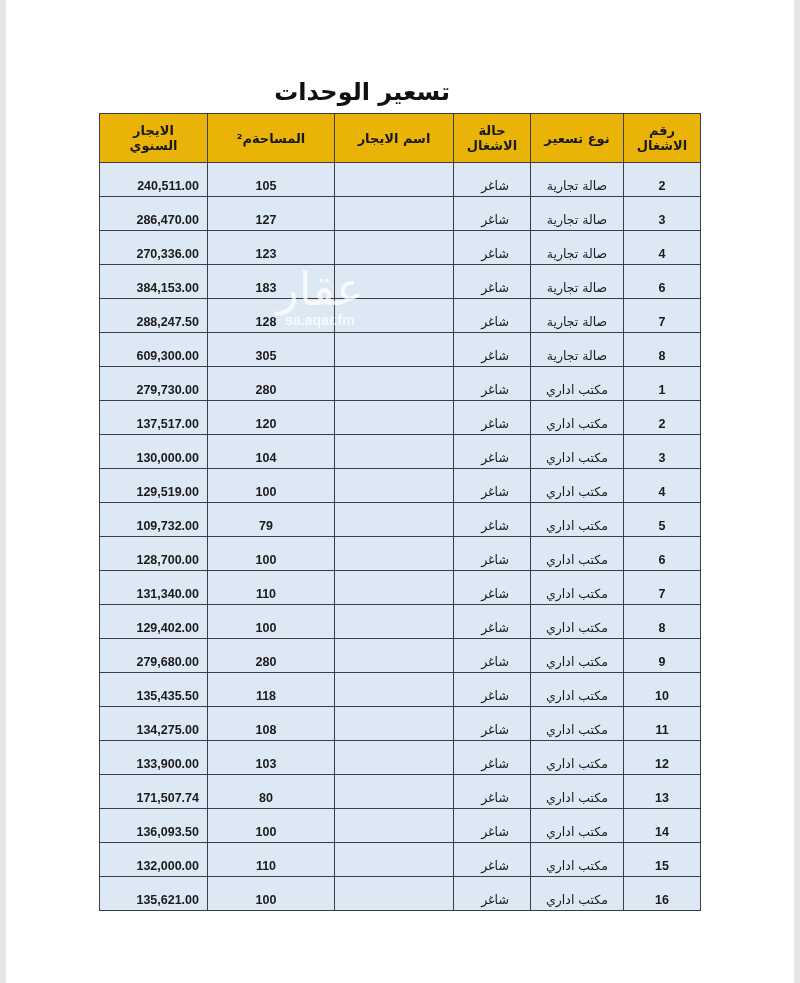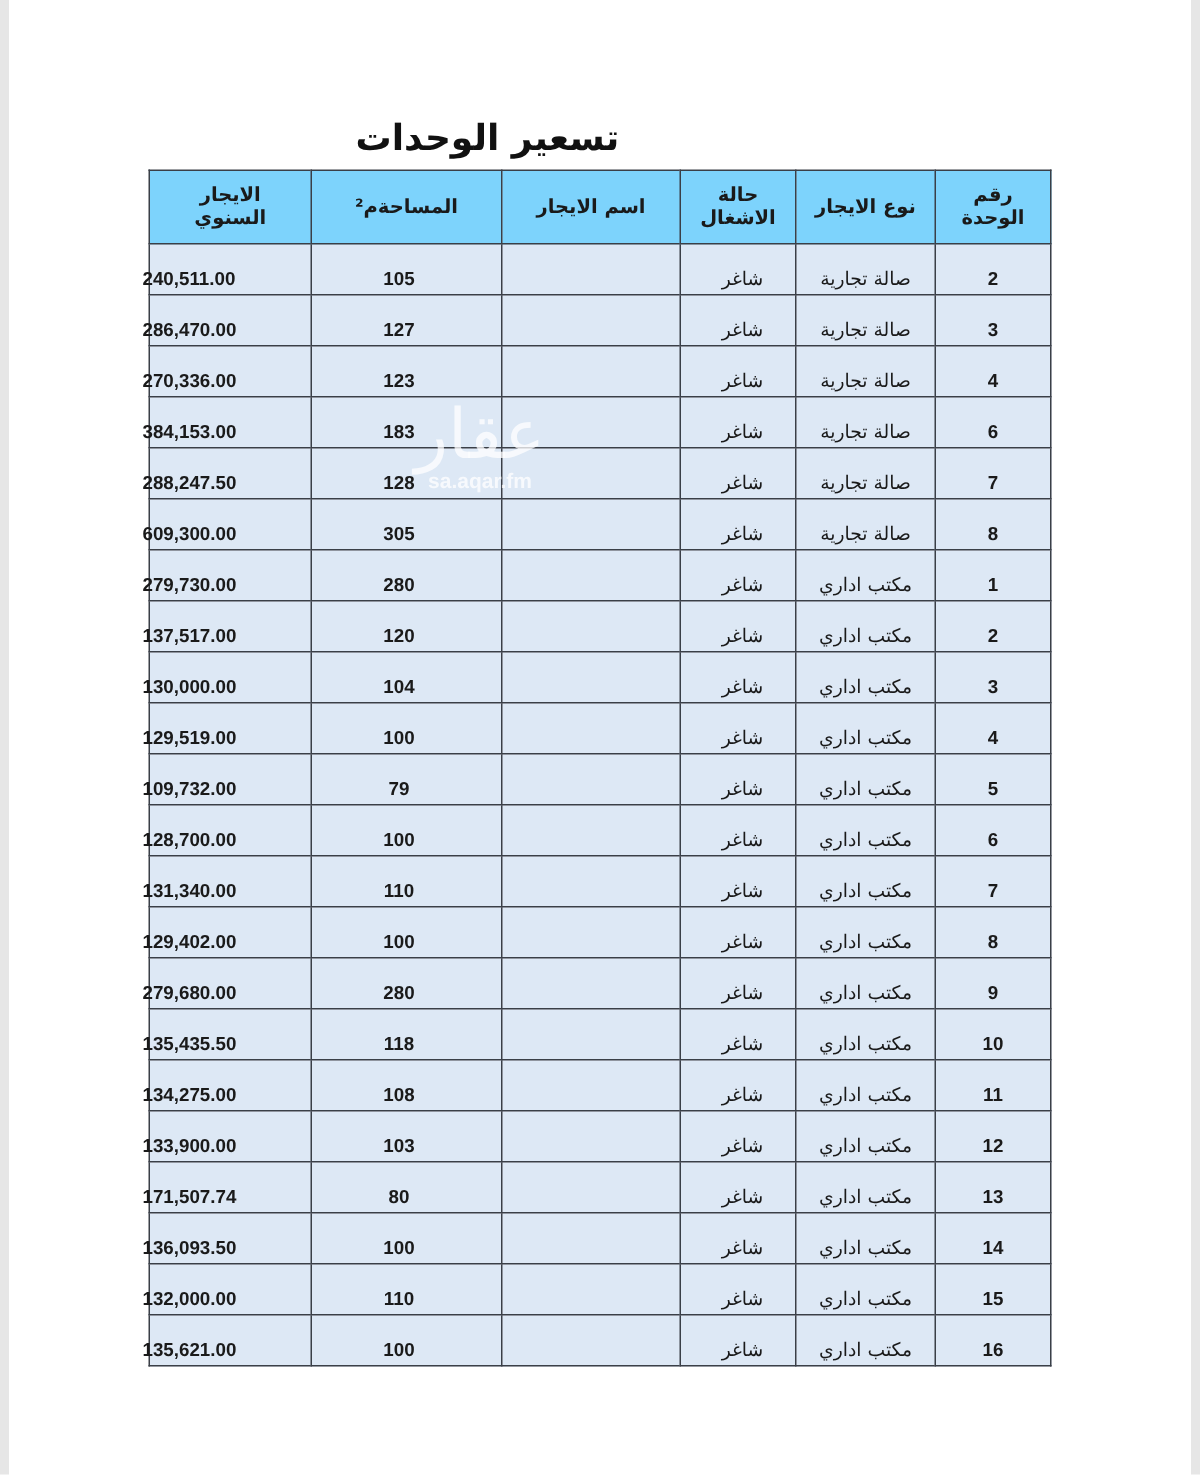--- a/index.html
+++ b/index.html
@@ -3,39 +3,39 @@
 <meta charset="utf-8">
 <style>
   html, body { margin: 0; padding: 0; }
   body {
     width: 800px; height: 983px; background: #ffffff; position: relative; overflow: hidden;
     font-family: "DejaVu Sans", sans-serif;
   }
   .edge-left { position: absolute; left: 0; top: 0; width: 6px; height: 983px; background: #e6e6e6; }
   .edge-right { position: absolute; right: 0; top: 0; width: 6px; height: 983px; background: #e6e6e6; }
   .title {
-    position: absolute; left: 200px; top: 78px; width: 250px; text-align: center;
+    position: absolute; left: 200px; top: 78px; width: 250px; text-align: right;
     font-size: 24px; font-weight: bold; color: #111; direction: rtl;
   }
   table {
     position: absolute; left: 99px; top: 113px; border-collapse: collapse;
     direction: rtl; table-layout: fixed; width: 602px;
   }
   th, td { border: 1.5px solid #3a3f47; padding: 0 8px; font-weight: bold; color: #1a1a1a; }
   th {
-    background: #7dd3fc; height: 48px; font-size: 13px; text-align: center;
+    background: #eab308; height: 48px; font-size: 13px; text-align: center;
   }
   td { background: #dde8f5; height: 30px; font-size: 12.5px; vertical-align: bottom; padding-bottom: 3px; }
   td.num { text-align: center; font-family: "Liberation Sans", sans-serif; }
   td.type { text-align: center; font-weight: normal; margin-top: 24px; }
   td.status { text-align: center; font-weight: normal; padding-left: 14px; }
   td.area, td.rent { text-align: left; font-family: "Liberation Sans", sans-serif; padding-left: 8px; }
   td.area { text-align: left; padding-left: 0; }
   td.area span { display: inline-block; width: 120px; text-align: center; }
-  td.rent span { display: inline-block; width: 104px; text-align: left; }
+  td.rent span { display: inline-block; width: 104px; text-align: right; }
   .watermark {
     position: absolute; left: 255px; top: 262px; width: 130px; text-align: center;
     color: rgba(255,255,255,0.75); font-size: 46px; font-weight: normal; direction: rtl;
     pointer-events: none;
   }
   .watermark-sub {
     position: absolute; left: 255px; top: 312px; width: 130px; text-align: center;
     color: rgba(255,255,255,0.75); font-size: 14px; font-weight: bold; pointer-events: none;
     font-family: "Liberation Sans", sans-serif;
   }
@@ -44,22 +44,22 @@
 <body>
 
 <div class="edge-left"></div>
 <div class="edge-right"></div>
 
 <div class="title">تسعير الوحدات</div>
 
 <table>
   <thead>
     <tr>
-      <th style="width:60px">رقم الوحدة</th>
-      <th style="width:76px">نوع الايجار</th>
+      <th style="width:60px">رقم الاشغال</th>
+      <th style="width:76px">نوع تسعير</th>
       <th style="width:60px">حالة الاشغال</th>
       <th style="width:102px">اسم الايجار</th>
       <th style="width:110px">المساحةم²</th>
       <th>الايجار السنوي</th>
     </tr>
   </thead>
   <tbody id="tbody">
       <tr>
         <td class="num">2</td>
         <td class="type">صالة تجارية</td>

